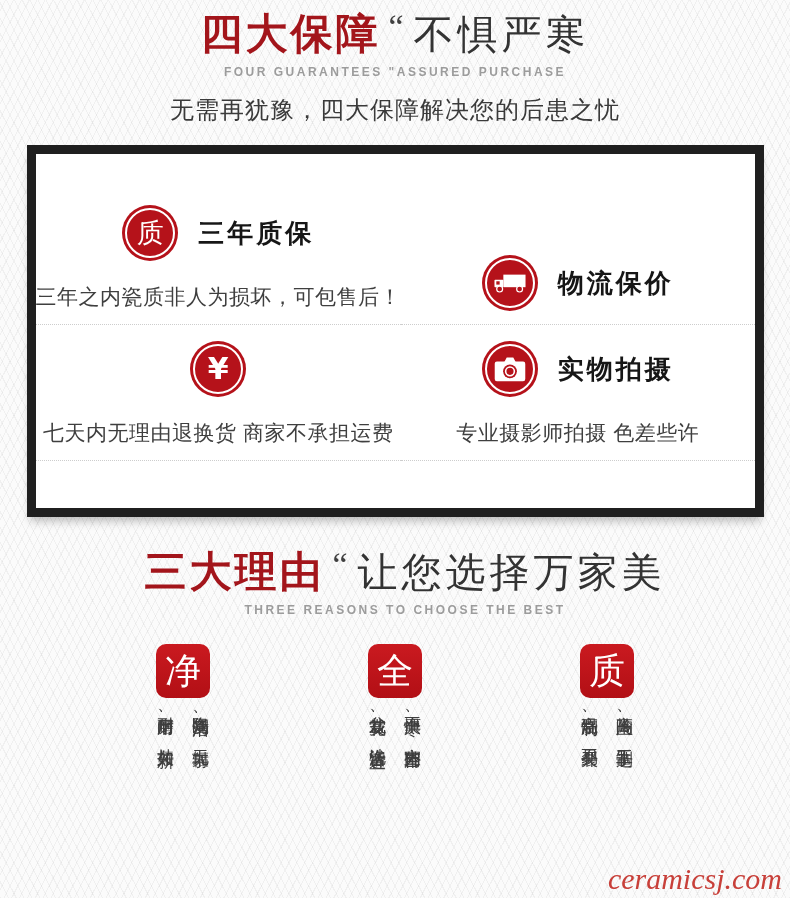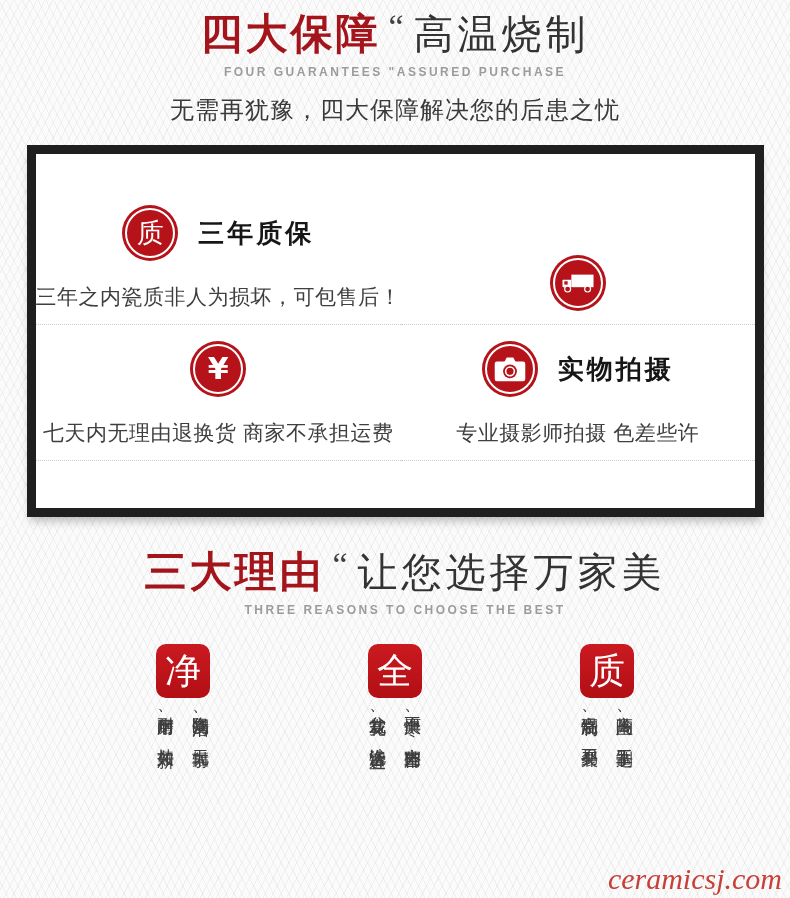--- a/index.html
+++ b/index.html
@@ -98,21 +98,21 @@
     font-size:30px; color:#c8403a;font-style:italic;
   }
 </style>
 </head>
 <body>
 
 <div class="page">
 
   <header class="sec-head">
     <div class="head-line">
-      <span class="head-red">四大保障</span><span class="head-quote">“</span><span class="head-dark">高温烧制</span>
+      <span class="head-red">四大保障</span><span class="head-quote">“</span><span class="head-dark">不惧严寒</span>
     </div>
     <div class="sub-en">FOUR GUARANTEES "ASSURED PURCHASE</div>
     <div class="sub-cn">无需再犹豫，四大保障解决您的后患之忧</div>
   </header>
 
   <section class="gbox">
 
     <div class="gcell r1">
       <div class="ghead">
         <span class="gcircle">
@@ -128,20 +128,21 @@
       <div class="ghead">
         <span class="gcircle">
           <svg class="isvg" viewBox="0 0 46 30" width="34" height="25" aria-hidden="true">
             <rect x="14" y="3" width="30" height="17" fill="#fff"></rect>
             <rect x="2" y="10" width="12" height="10" rx="1" fill="#fff"></rect>
             <rect x="4.5" y="12" width="4.5" height="4.5" fill="#b5121a"></rect>
             <circle cx="9" cy="22.5" r="4" fill="#b5121a" stroke="#fff" stroke-width="1.6"></circle>
             <circle cx="36" cy="22.5" r="4" fill="#b5121a" stroke="#fff" stroke-width="1.6"></circle>
           </svg>
         </span>
+        <span class="gtitle">物流保价</span>
       </div>
       <div class="gline"></div>
     </div>
 
     <div class="gcell r2">
       <div class="ghead">
         <span class="gcircle">
           <span class="cglyph yen">¥</span>
         </span>
       </div>

